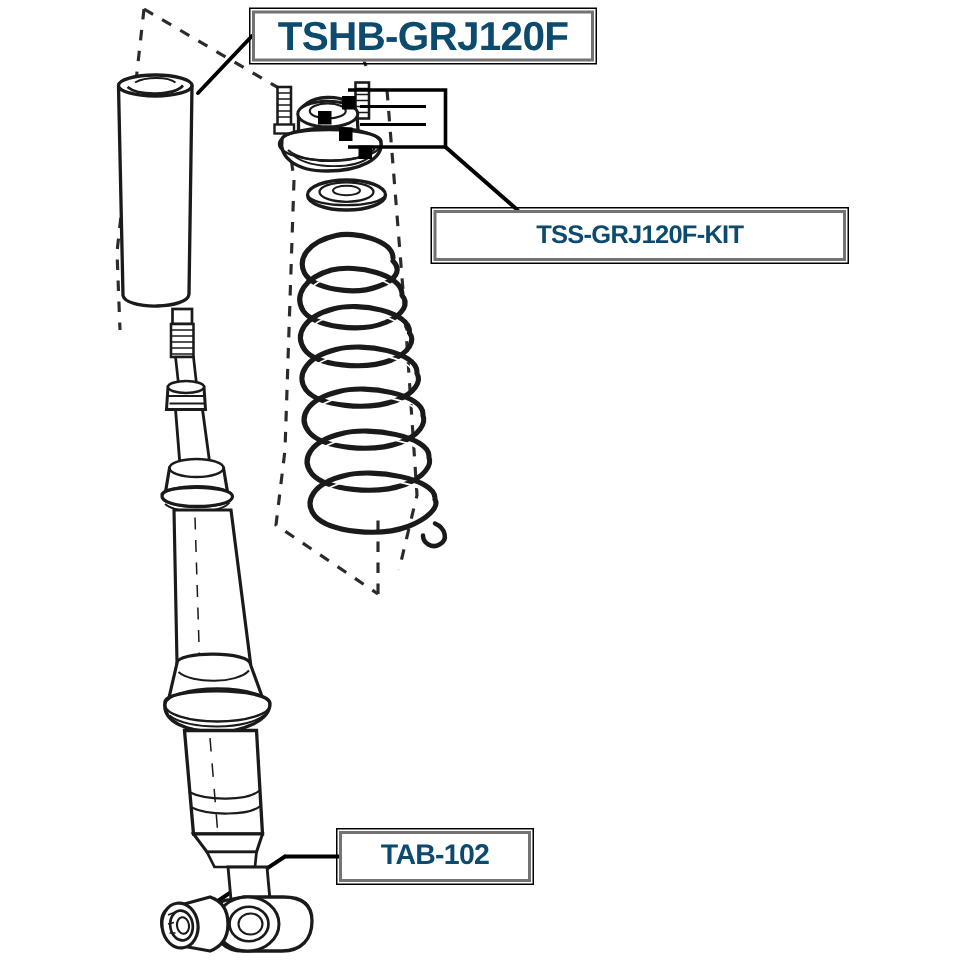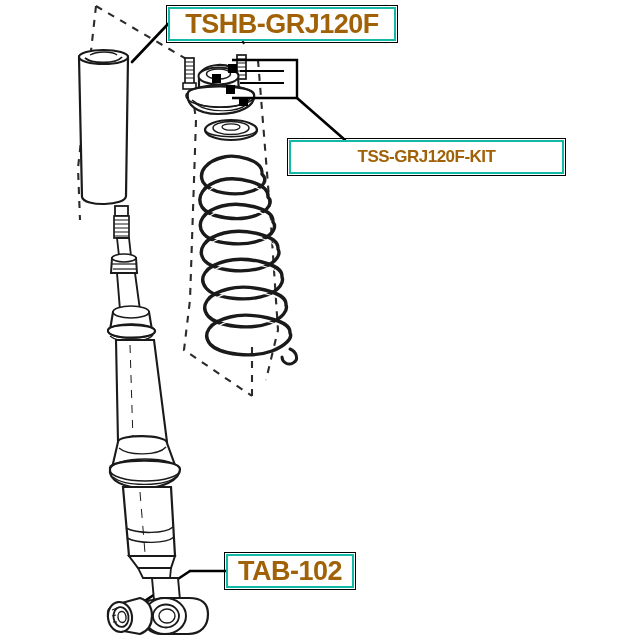--- a/index.html
+++ b/index.html
@@ -21,27 +21,27 @@
     position: absolute;
     left: 0;
     top: 0;
     width: 640px;
     height: 640px;
   }
   .callout {
     position: absolute;
     box-sizing: border-box;
     background: #ffffff;
-    border: 2px solid #14b8a6;
+    border: 2px solid #737373;
     outline: 1px solid #000000;
     outline-offset: 1px;
     display: flex;
     align-items: center;
     justify-content: center;
-    color: #a16207;
+    color: #0c4a6e;
     font-weight: bold;
     letter-spacing: -0.5px;
     white-space: nowrap;
     z-index: 5;
   }
   #callout-tshb {
     left: 168px;
     top: 7px;
     width: 228px;
     height: 34px;
@@ -52,21 +52,21 @@
     top: 140px;
     width: 275px;
     height: 34px;
     font-size: 17px;
   }
   #callout-tab {
     left: 226px;
     top: 554px;
     width: 128px;
     height: 34px;
-    font-size: 27px;
+    font-size: 19px;
   }
 </style>
 </head>
 <body>
 
 <div id="page">
 
   <svg id="diagram-svg" viewBox="0 0 640 640">
     <defs>
       <g id="coil-ellipse"></g>

